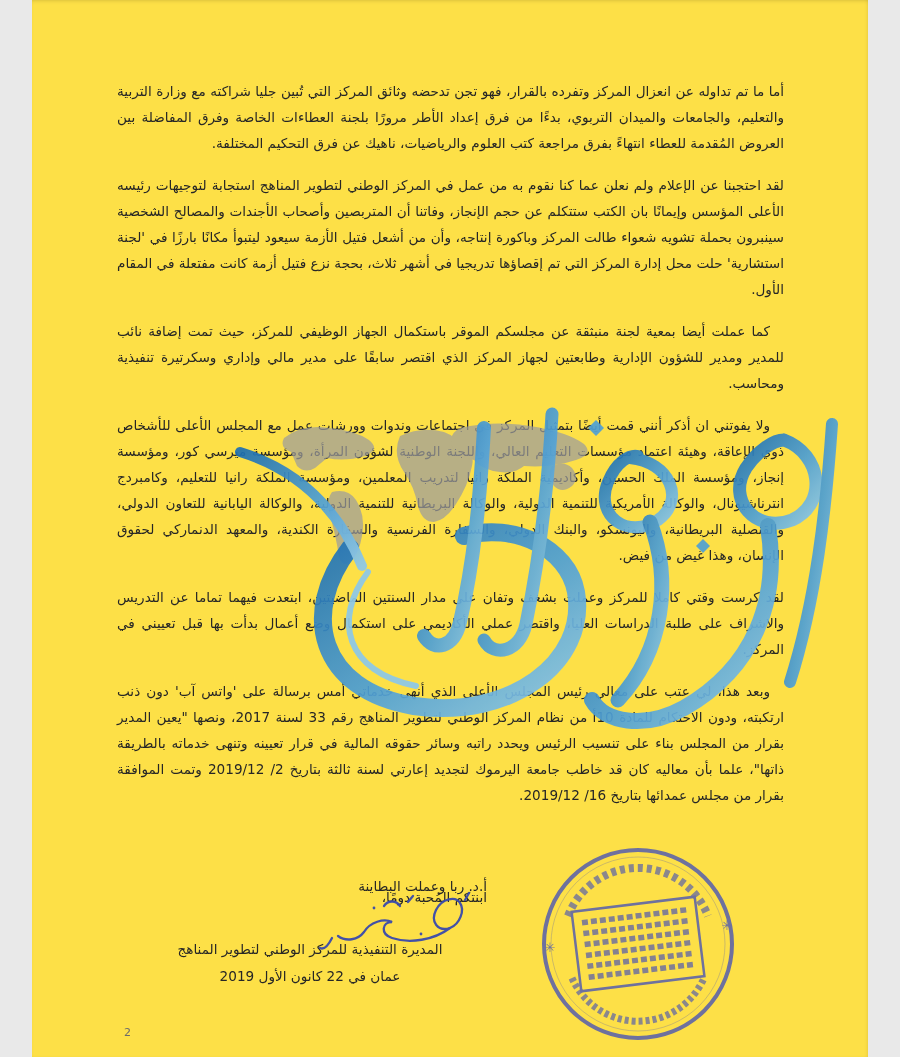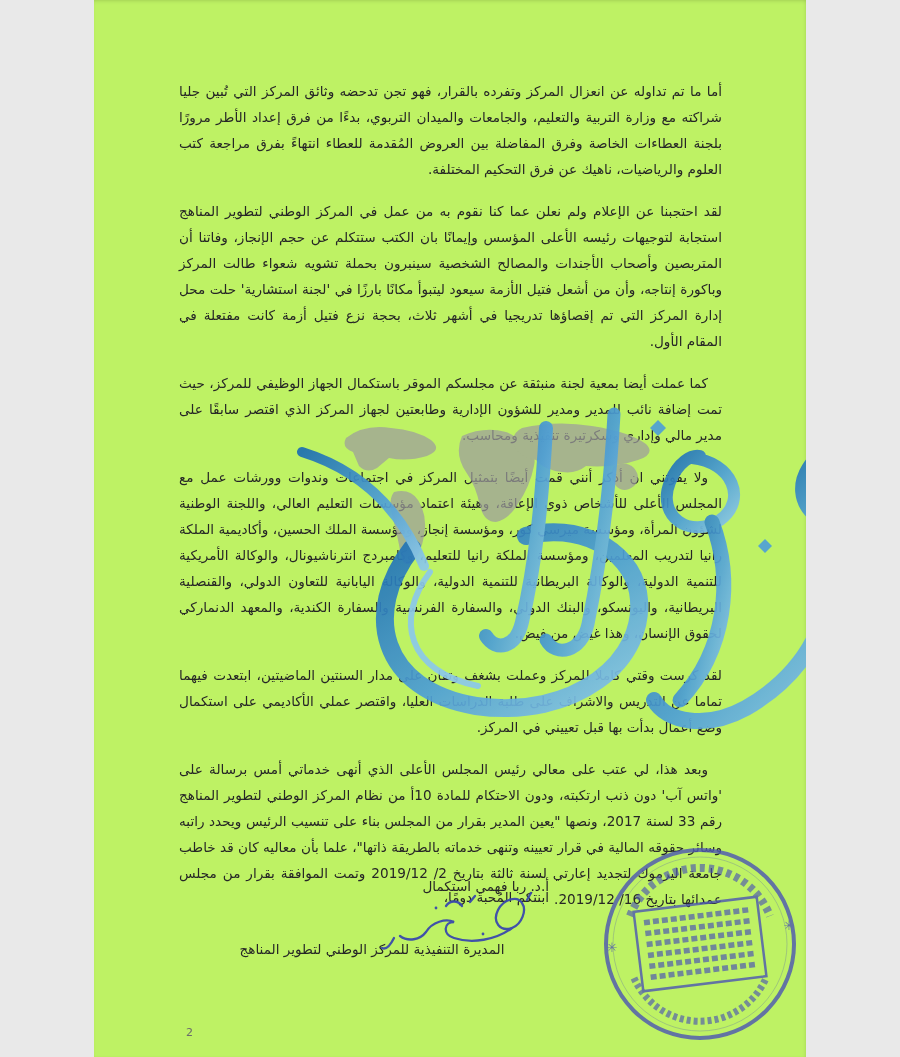--- a/index.html
+++ b/index.html
@@ -1,23 +1,24 @@
 <!DOCTYPE html>
 <html lang="ar"><head>
 <meta charset="utf-8">
 <style>
   html,body{margin:0;padding:0;background:#e9e9e9;}
   .page{
     position:relative;
-    width:712px;height:1057px;
+    width:800px;height:1057px;
     margin:0 auto;
-    background:#bef264;
+    background:#fde047;
     overflow:hidden;
     box-shadow:inset 0 3px 5px -3px rgba(0,0,0,.18), inset -2px 0 4px -2px rgba(0,0,0,.10);
     font-family:"DejaVu Sans", sans-serif;
+    padding-left:36px;
   }
   .letter{
     position:absolute;
     top:78px; right:84px; left:85px;
     direction:rtl;
     text-align:justify;
     text-align-last:right;
     font-size:13.6px;
     line-height:26px;
     color:#262626;
@@ -55,22 +56,23 @@
   <div class="letter">
     <p>أما ما تم تداوله عن انعزال المركز وتفرده بالقرار، فهو تجن تدحضه وثائق المركز التي تُبين جليا شراكته مع وزارة التربية والتعليم، والجامعات والميدان التربوي، بدءًا من فرق إعداد الأطر مرورًا بلجنة العطاءات الخاصة وفرق المفاضلة بين العروض المُقدمة للعطاء انتهاءً بفرق مراجعة كتب العلوم والرياضيات، ناهيك عن فرق التحكيم المختلفة.</p>
     <p>لقد احتجبنا عن الإعلام ولم نعلن عما كنا نقوم به من عمل في المركز الوطني لتطوير المناهج استجابة لتوجيهات رئيسه الأعلى المؤسس وإيمانًا بان الكتب ستتكلم عن حجم الإنجاز، وفاتنا أن المتربصين وأصحاب الأجندات والمصالح الشخصية سينبرون بحملة تشويه شعواء طالت المركز وباكورة إنتاجه، وأن من أشعل فتيل الأزمة سيعود ليتبوأ مكانًا بارزًا في 'لجنة استشارية' حلت محل إدارة المركز التي تم إقصاؤها تدريجيا في أشهر ثلاث، بحجة نزع فتيل أزمة كانت مفتعلة في المقام الأول.</p>
     <p class="indent">كما عملت أيضا بمعية لجنة منبثقة عن مجلسكم الموقر باستكمال الجهاز الوظيفي للمركز، حيث تمت إضافة نائب للمدير ومدير للشؤون الإدارية وطابعتين لجهاز المركز الذي اقتصر سابقًا على مدير مالي وإداري وسكرتيرة تنفيذية ومحاسب.</p>
     <p class="indent">ولا يفوتني ان أذكر أنني قمت أيضًا بتمثيل المركز في اجتماعات وندوات وورشات عمل مع المجلس الأعلى للأشخاص ذوي الإعاقة، وهيئة اعتماد مؤسسات التعليم العالي، واللجنة الوطنية لشؤون المرأة، ومؤسسة ميرسي كور، ومؤسسة إنجاز، ومؤسسة الملك الحسين، وأكاديمية الملكة رانيا لتدريب المعلمين، ومؤسسة الملكة رانيا للتعليم، وكامبردج انترناشيونال، والوكالة الأمريكية للتنمية الدولية، والوكالة البريطانية للتنمية الدولية، والوكالة اليابانية للتعاون الدولي، والقنصلية البريطانية، واليونسكو، والبنك الدولي، والسفارة الفرنسية والسفارة الكندية، والمعهد الدنماركي لحقوق الإنسان، وهذا غيض من فيض.</p>
     <p>لقد كرست وقتي كاملا للمركز وعملت بشغف وتفان على مدار السنتين الماضيتين، ابتعدت فيهما تماما عن التدريس والاشراف على طلبة الدراسات العليا، واقتصر عملي الأكاديمي على استكمال وضع أعمال بدأت بها قبل تعييني في المركز.</p>
     <p class="indent">وبعد هذا، لي عتب على معالي رئيس المجلس الأعلى الذي أنهى خدماتي أمس برسالة على 'واتس آب' دون ذنب ارتكبته، ودون الاحتكام للمادة 10أ من نظام المركز الوطني لتطوير المناهج رقم 33 لسنة 2017، ونصها "يعين المدير بقرار من المجلس بناء على تنسيب الرئيس ويحدد راتبه وسائر حقوقه المالية في قرار تعيينه وتنهى خدماته بالطريقة ذاتها"، علما بأن معاليه كان قد خاطب جامعة اليرموك لتجديد إعارتي لسنة ثالثة بتاريخ 2/ 2019/12 وتمت الموافقة بقرار من مجلس عمدائها بتاريخ 16/ 2019/12.</p>
   </div>
 
   <div id="salutation" class="closing">ابنتكم المُحبة دومًا،</div>
-  <div id="signer-name" class="closing">أ.د. ربا فهمي استكمال</div>
+  <div id="signer-name" class="closing">أ.د. ربا وعملت البطاينة</div>
   <div id="signer-title" class="closing">المديرة التنفيذية للمركز الوطني لتطوير المناهج</div>
+  <div id="signer-date" class="closing">عمان في 22 كانون الأول 2019</div>
 
   <div class="page-number">2</div>
 
   <svg class="overlay" width="900" height="1057" viewBox="0 0 900 1057">
     <defs>
       <linearGradient id="wmg" x1="0" y1="0" x2="1" y2="1">
         <stop offset="0" stop-color="#1d6fb2"></stop>
         <stop offset="0.55" stop-color="#4fa0d6"></stop>
         <stop offset="1" stop-color="#8cc8ea"></stop>
       </linearGradient>

